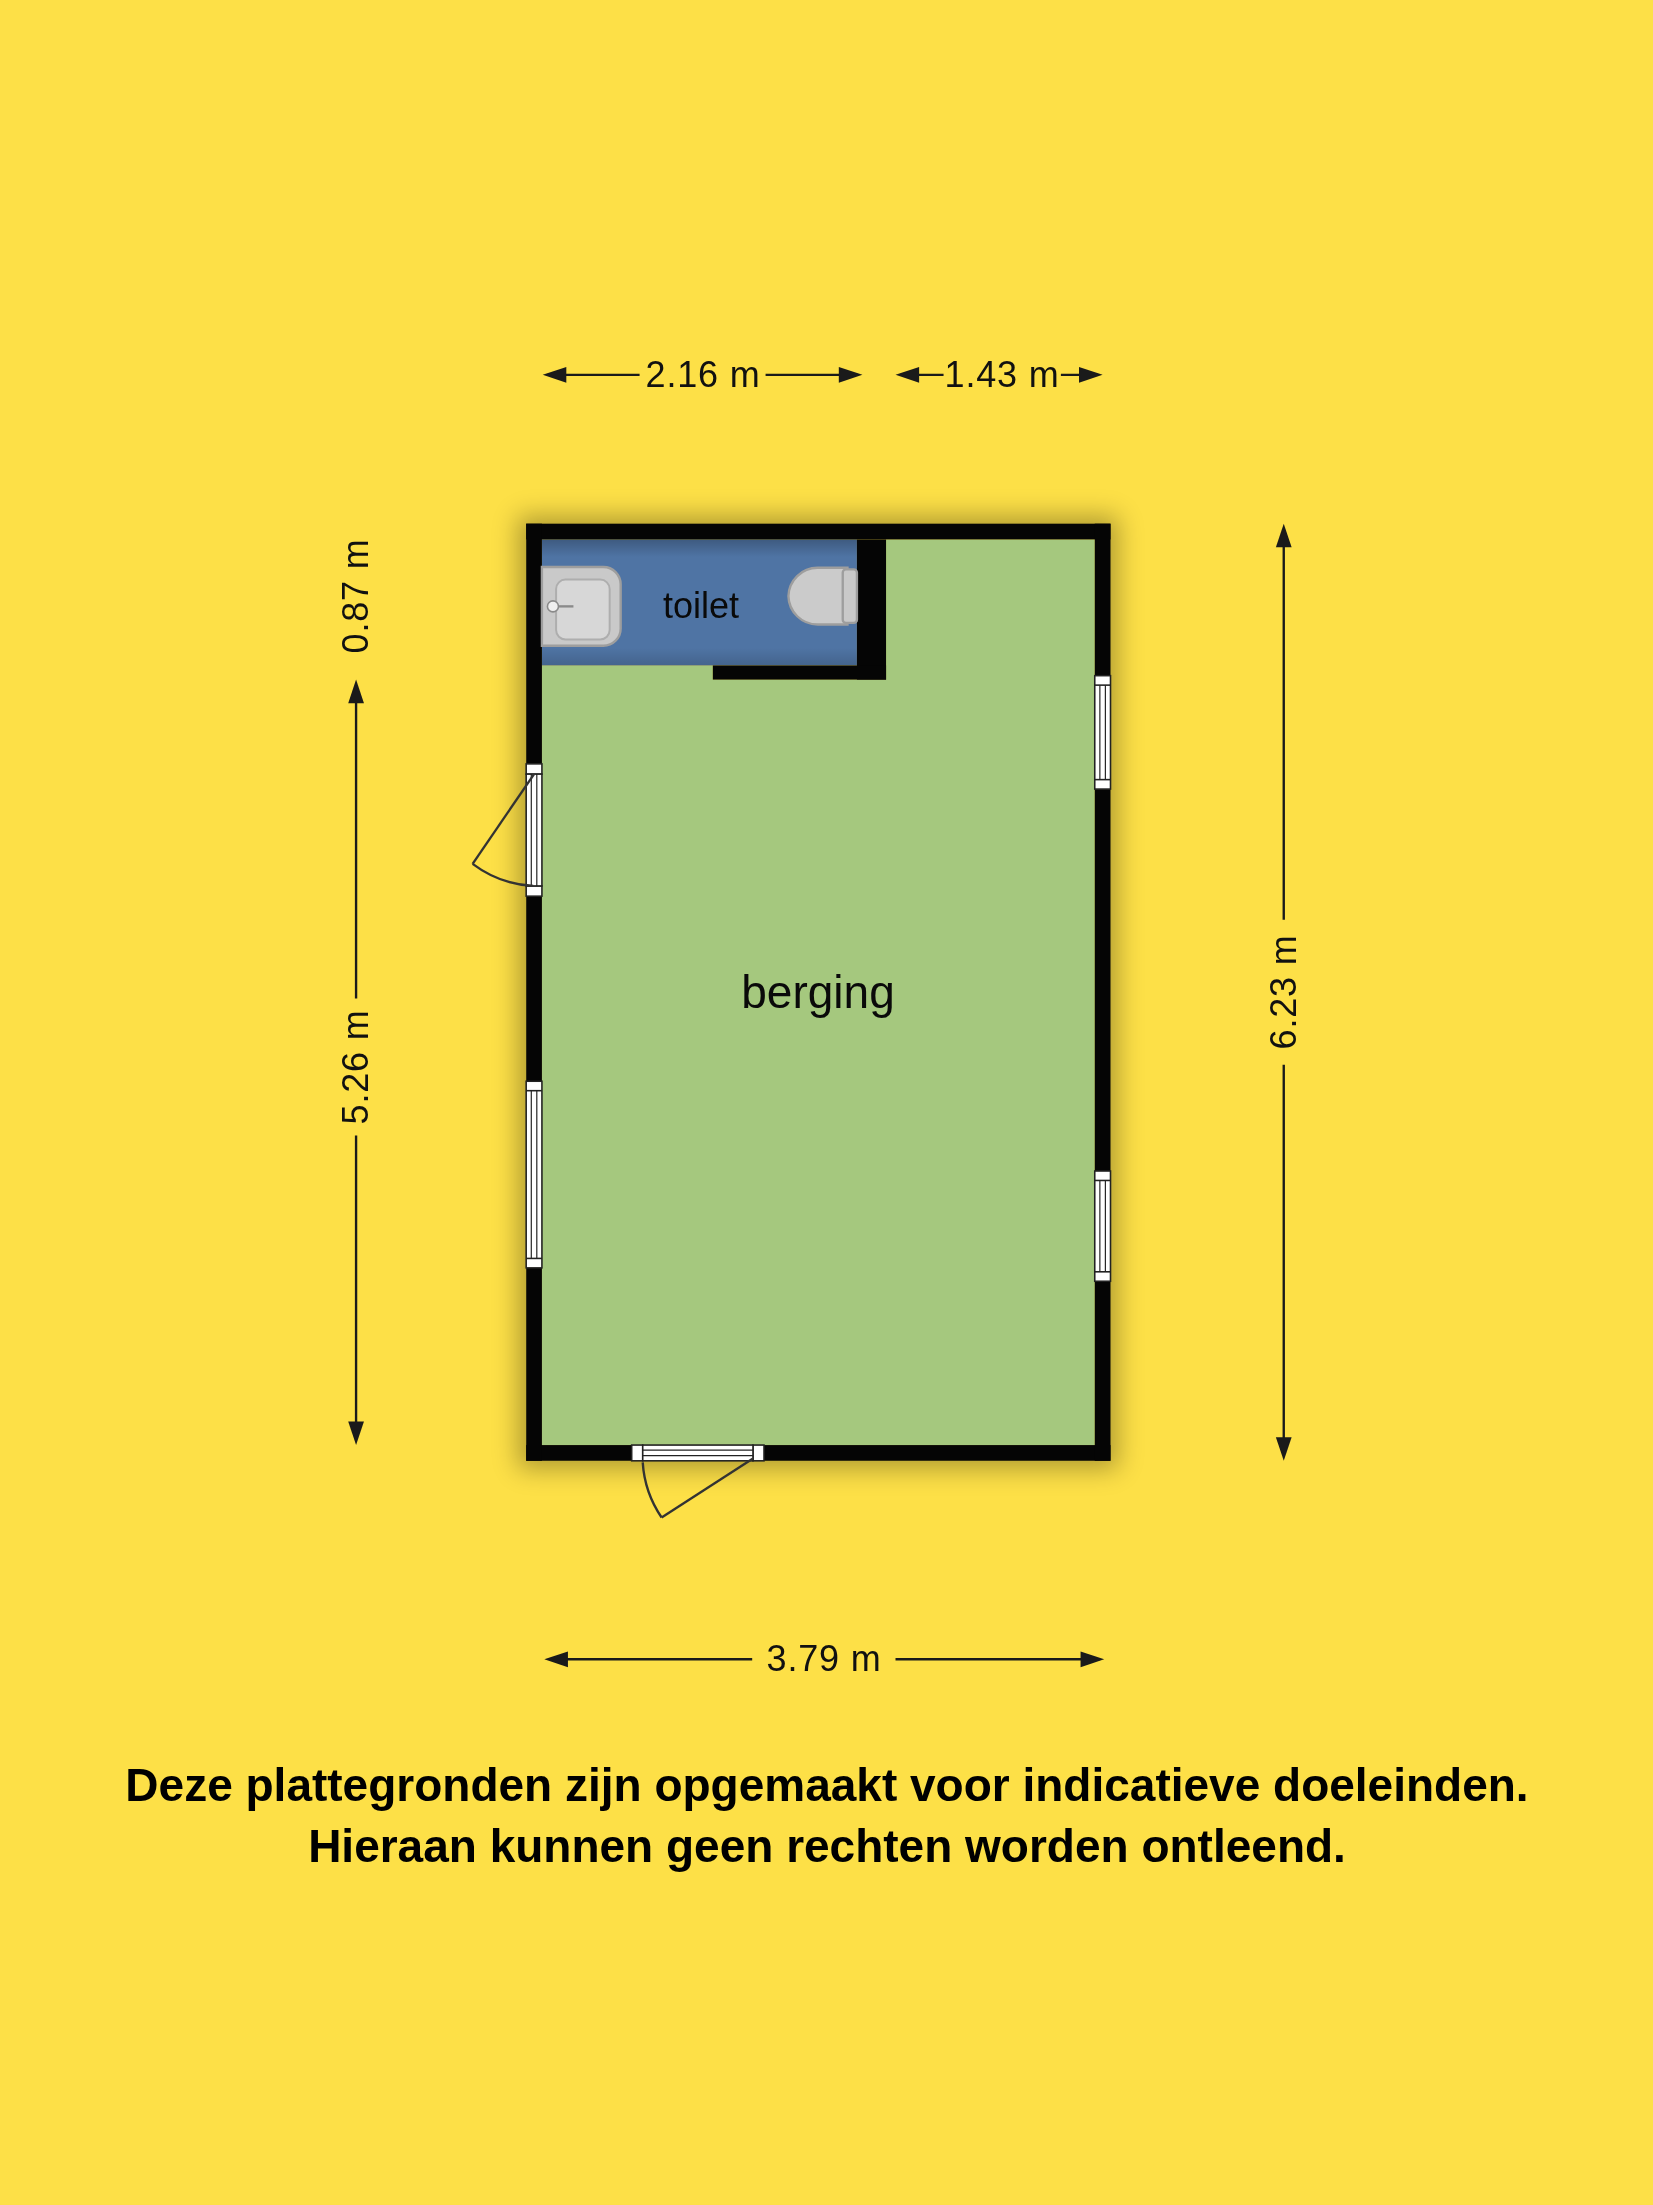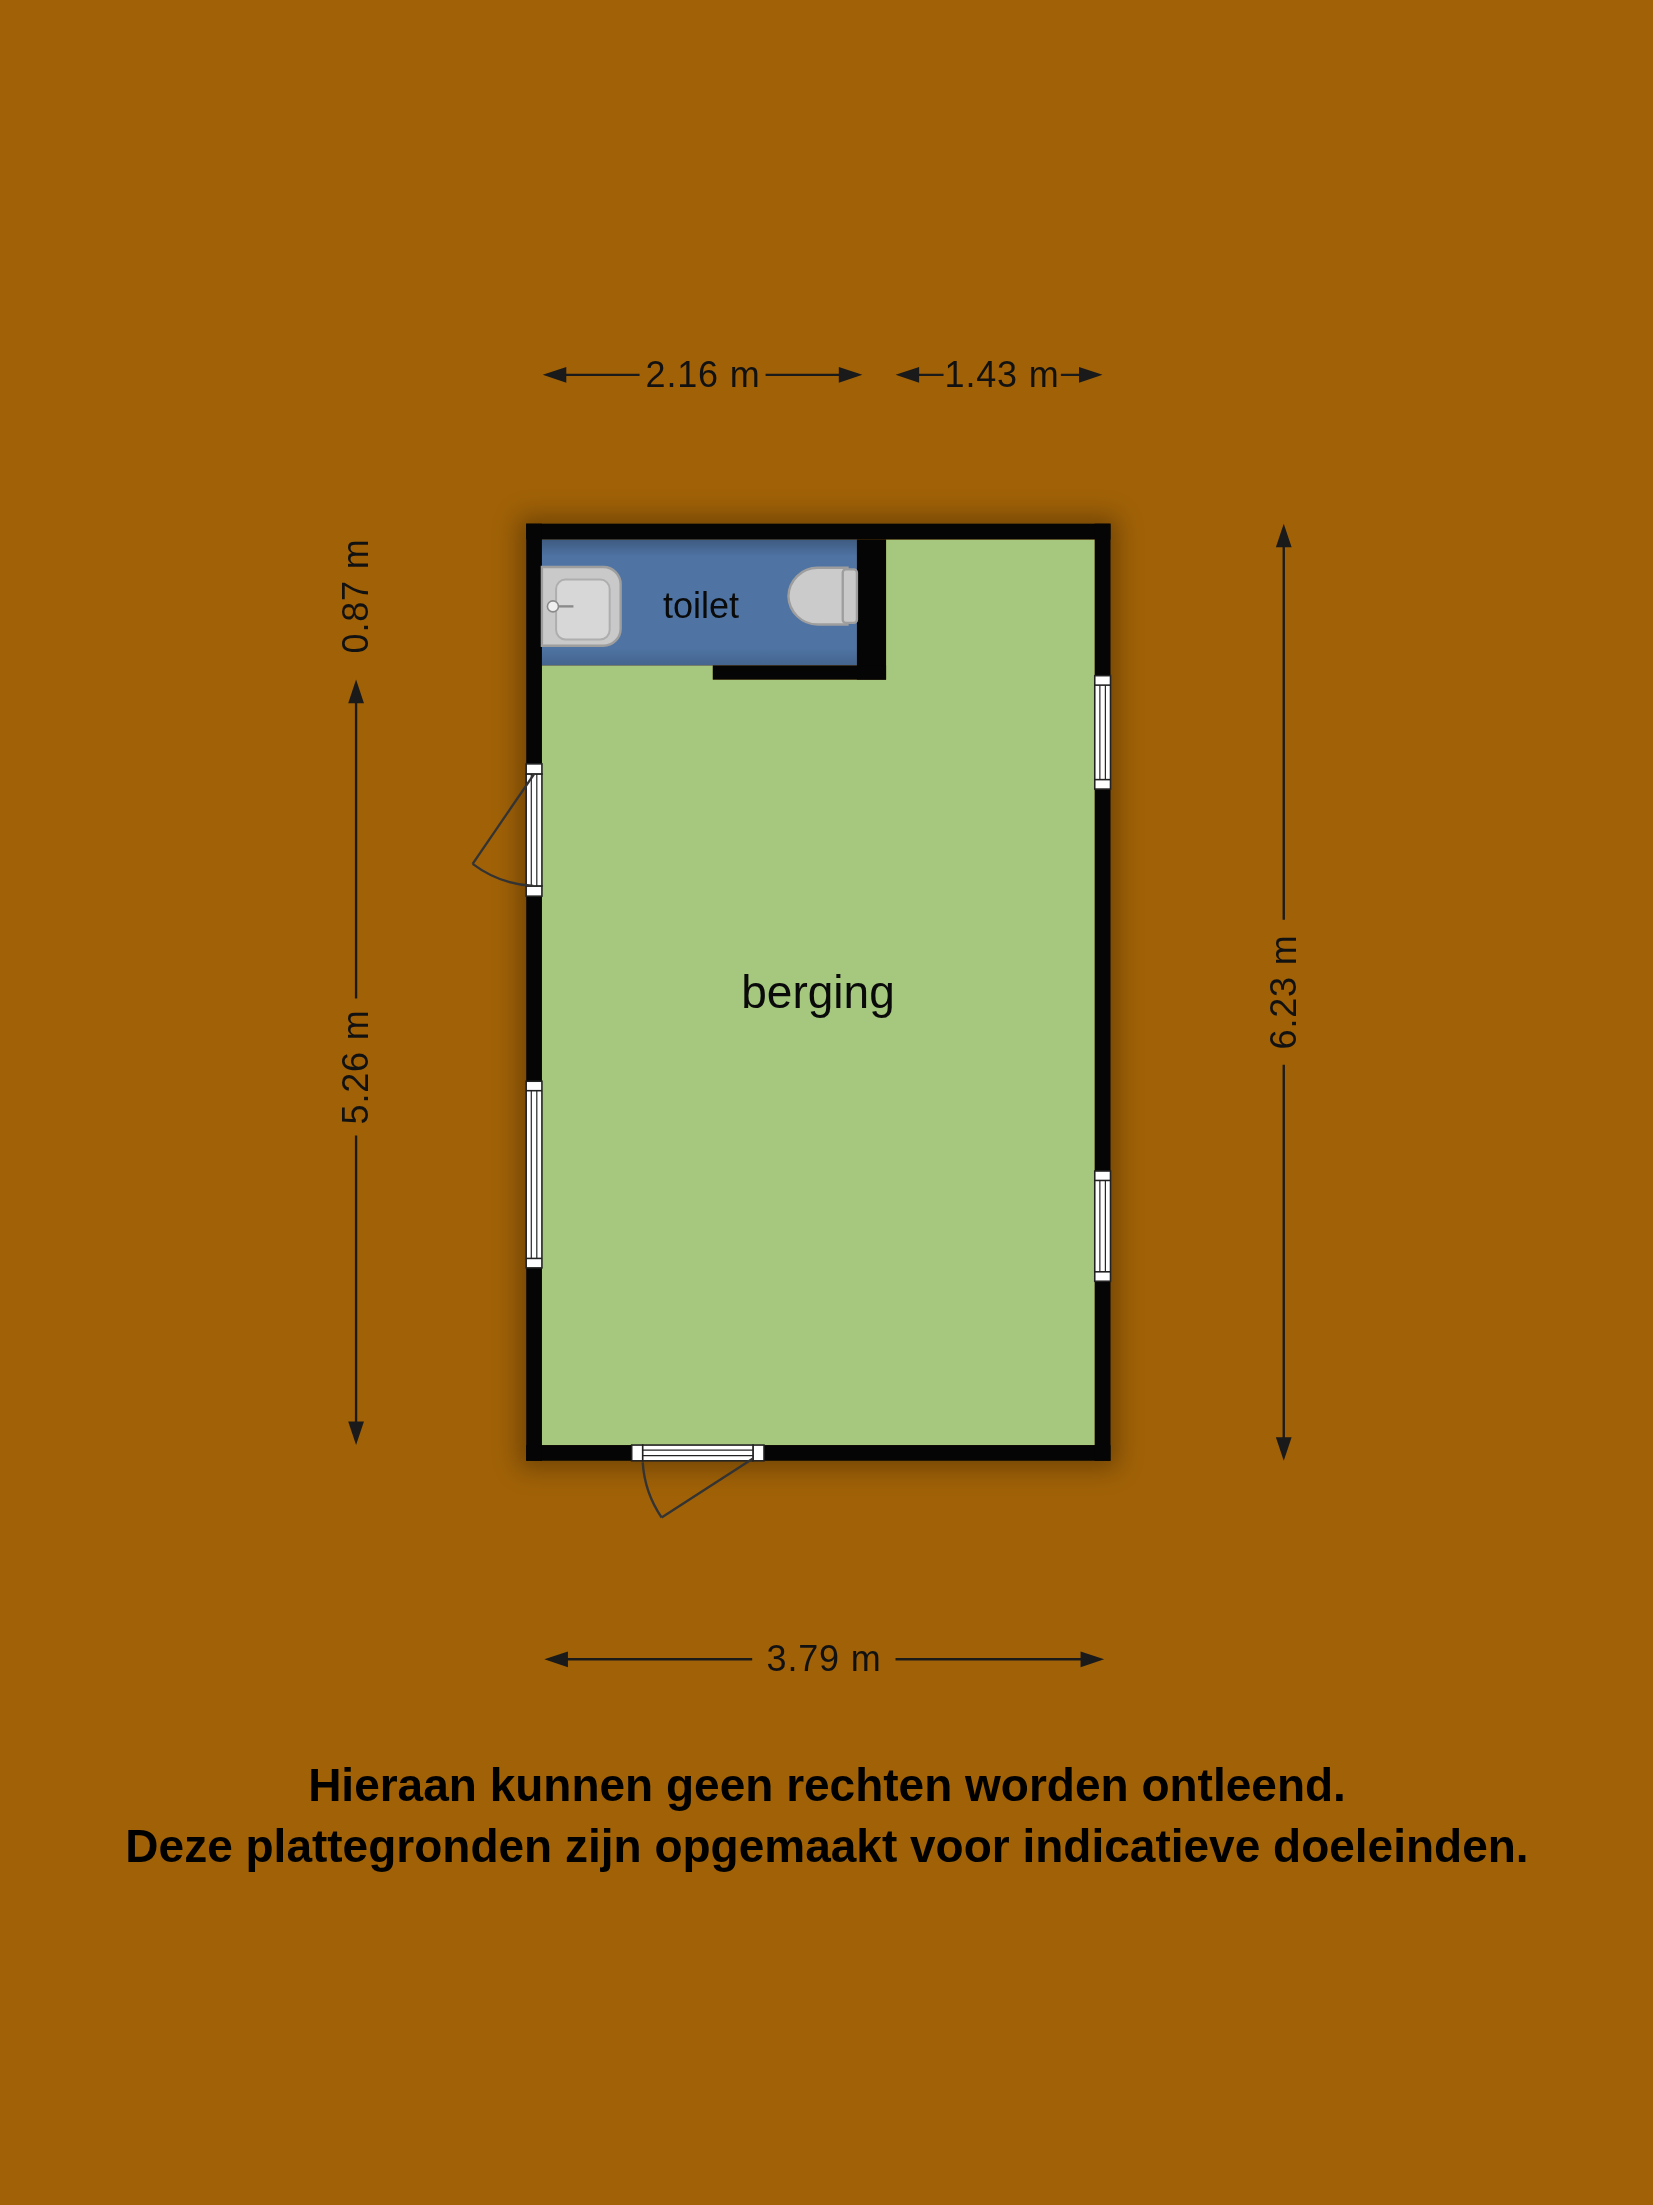--- a/index.html
+++ b/index.html
@@ -1,20 +1,20 @@
 <!DOCTYPE html>
 <html style="font-size:12.6px"><head>
 <meta charset="utf-8">
 <style>
   html, body { margin: 0; padding: 0; background: #ffffff; }
   #page {
     position: relative;
     width: 1654px;
     height: 2205px;
-    background: #a16207;
+    background: #fde047;
     font-family: "Liberation Sans", "DejaVu Sans", sans-serif;
     overflow: hidden;
   }
   #plan-shadow {
     position: absolute;
     left: 526px; top: 524px;
     width: 584px; height: 937px;
     box-shadow: 0 0 23.6px 7.9px rgba(0,0,0,0.30);
   }
   #plan-svg { position: absolute; left: 0; top: 0; }
@@ -194,18 +194,18 @@
 
   <div class="dim-label vertical" id="dim-623" style="left:1284px; top:992px;">6.23 m</div>
 
   <div class="dim-label" id="dim-379" style="left:824px; top:1659px;text-align:right;">3.79 m</div>
 
   <div class="room-label" id="toilet-label" style="left:701px; top:606px;">toilet</div>
 
   <div class="room-label" id="berging-label" style="left:818px; top:992px;">berging</div>
 
   <div id="disclaimer">
+    <div>Deze plattegronden zijn opgemaakt voor indicatieve doeleinden.</div>
     <div>Hieraan kunnen geen rechten worden ontleend.</div>
-    <div>Deze plattegronden zijn opgemaakt voor indicatieve doeleinden.</div>
   </div>
 
 </div>
 
 
 </body></html>

